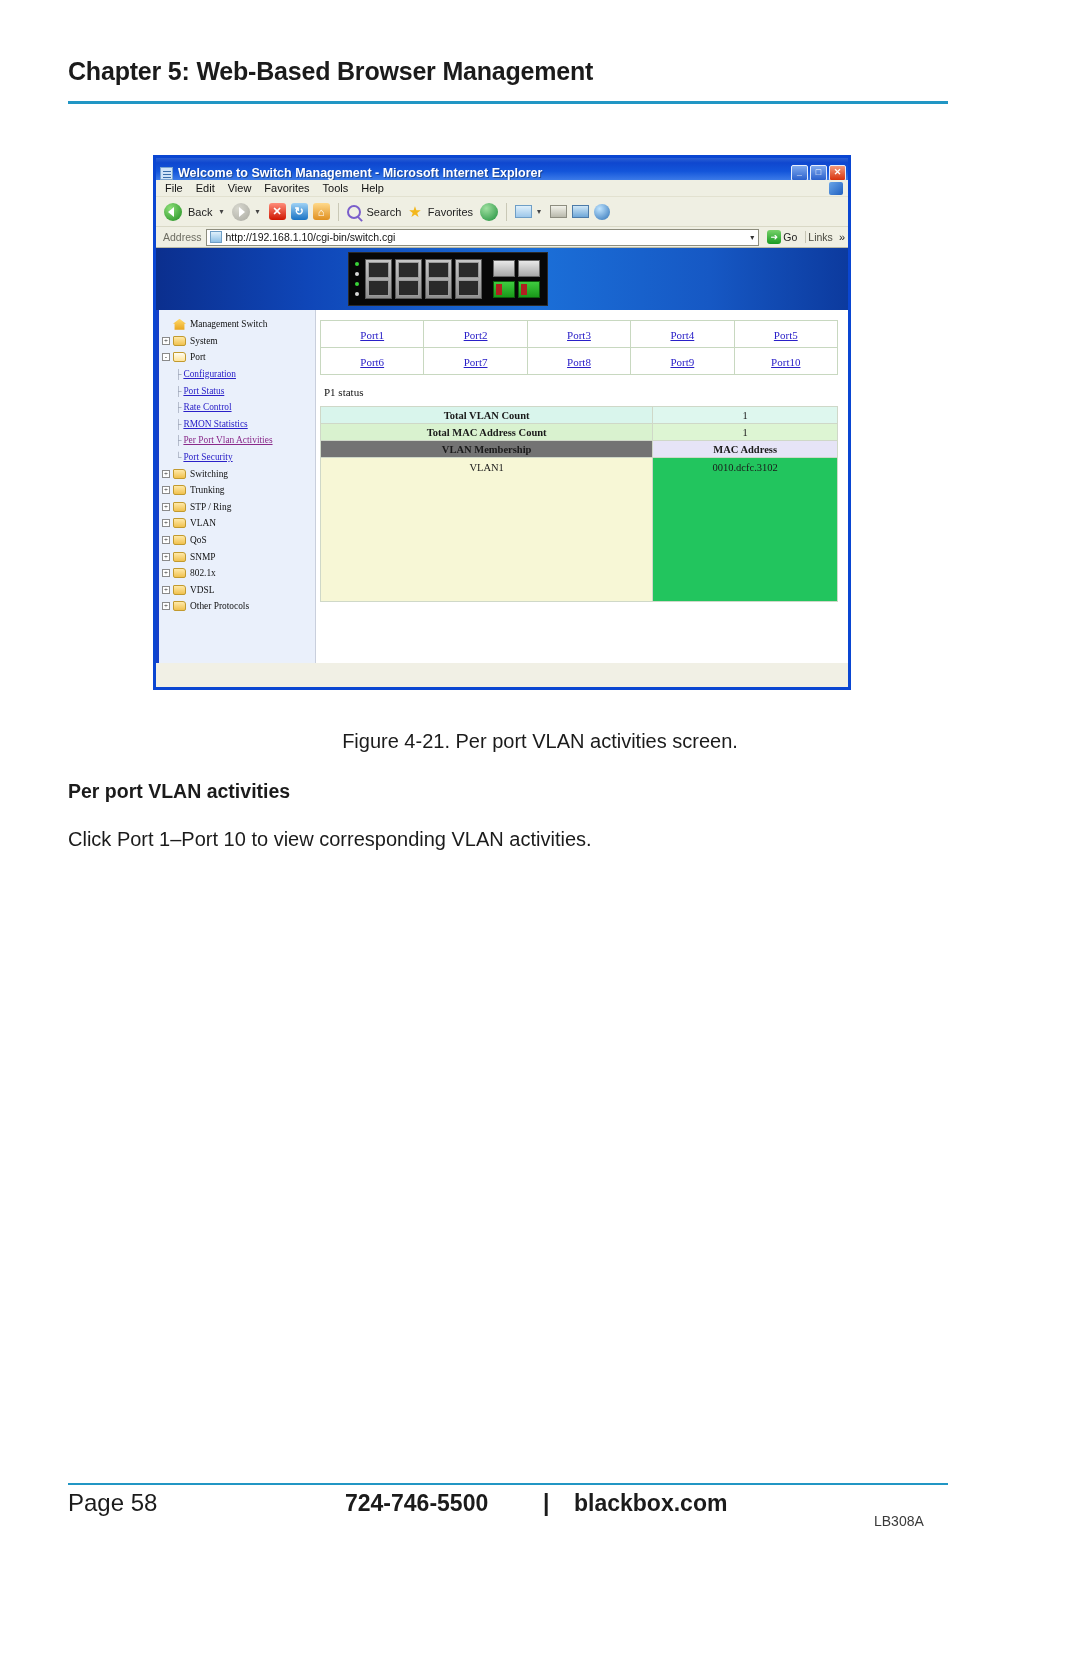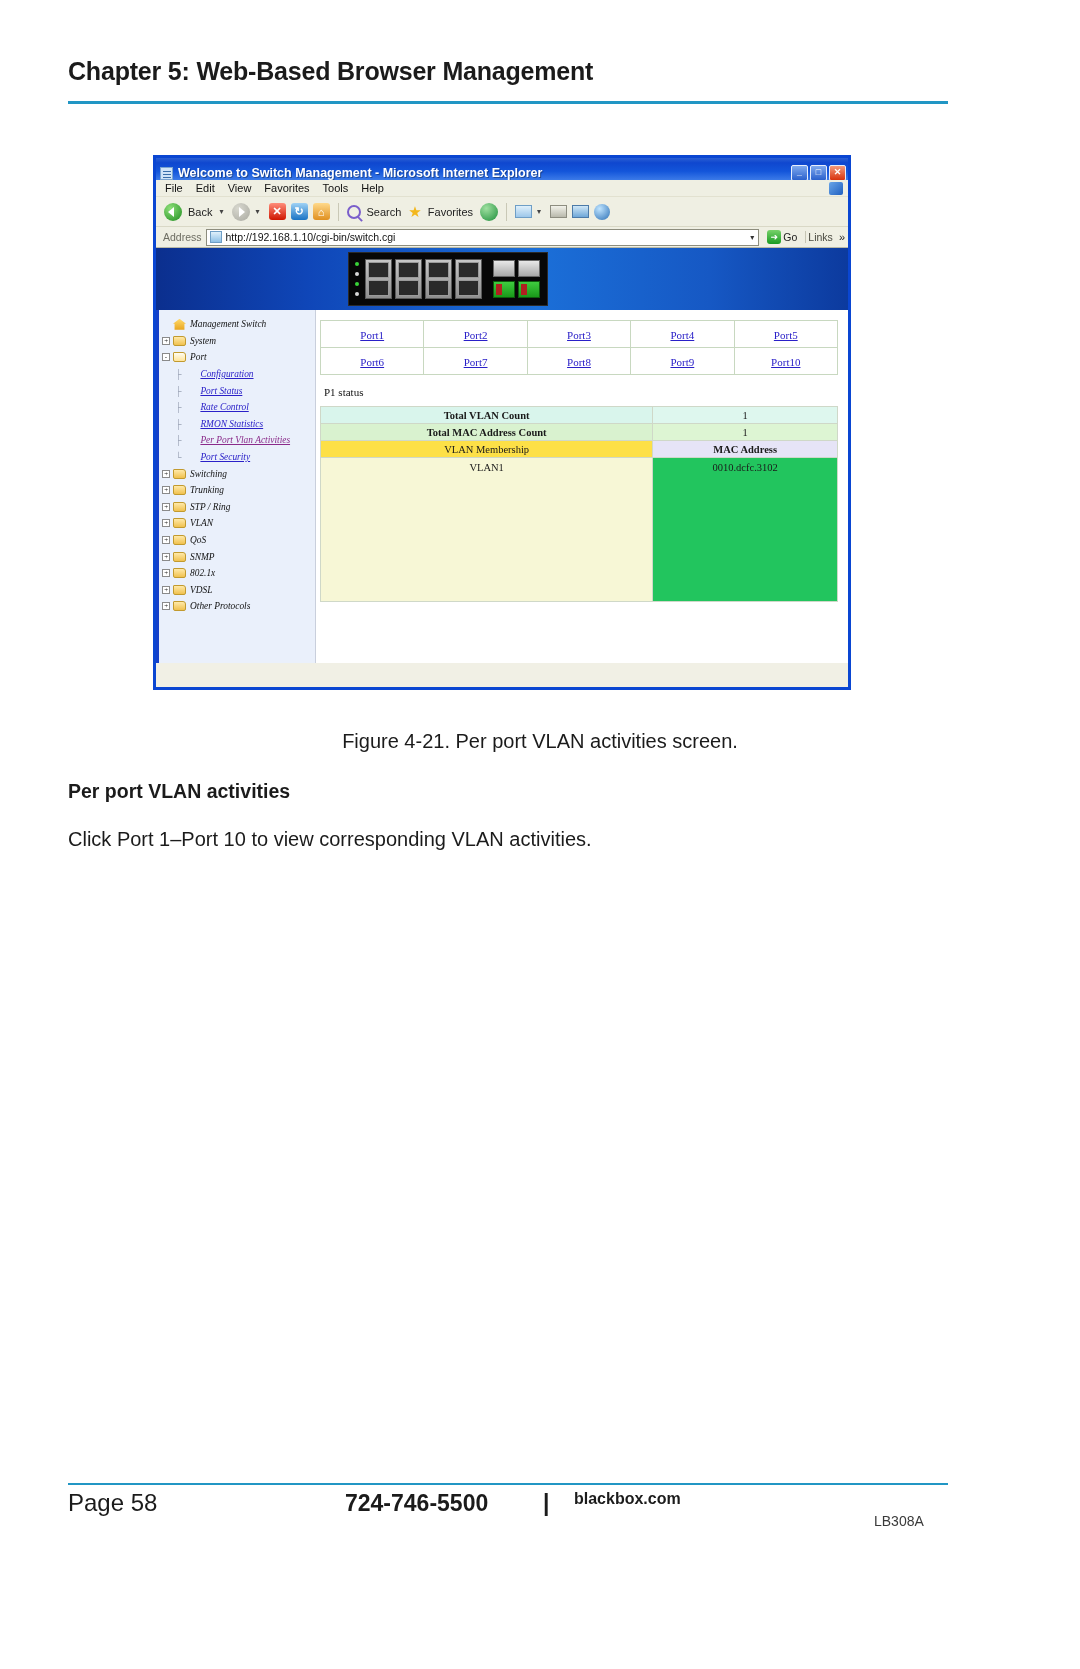--- a/index.html
+++ b/index.html
@@ -167,40 +167,39 @@
   .grn:before{content:"";position:absolute;left:2px;top:2px;width:6px;height:11px;background:#b02020;}
   .combo-col{display:flex;flex-direction:column;gap:4px;}
 
   .app-main { display:flex; height:353px; }
   .tree-pane {
     width:160px; background:#eaf0fb; border-right:1px solid #c9cfdc;
     padding:6px 0 0 6px; position:relative;
   }
   .tree-pane:before{content:"";position:absolute;left:0;top:0;bottom:0;width:3px;background:#1540c9;}
   .tree-row { display:flex; align-items:center; height:16.6px; font-size:9.4px; color:#111;
-     font-family:"Liberation Serif", serif;font-style:italic; }
+     font-family:"Liberation Serif", serif; }
   .plus {
     width:8px;height:8px;border:1px solid #8a8a8a;background:#fff;
     font-size:7px;line-height:6px;text-align:center;color:#222;margin-right:3px;flex:none;
   }
   .plus.none { border:none;background:transparent; }
   .folder {
     width:13px;height:10px;flex:none;margin-right:4px;
     background:linear-gradient(to bottom,#ffe9a8,#f0c14f);
     border:1px solid #c29a2e; border-radius:1px 3px 2px 2px;
   }
   .folder.open { background:linear-gradient(to bottom,#fffdf3,#ffe49a); }
   .home-ico{width:13px;height:11px;flex:none;margin-right:4px;
      background:linear-gradient(to bottom,#ffd96b,#e8a51e);
      clip-path:polygon(50% 0,100% 45%,88% 45%,88% 100%,12% 100%,12% 45%,0 45%);}
   .tree-sub { padding-left:13px; }
   .tree-link {
     font-size:9.4px; color:#2a20c8; text-decoration:underline;
     font-family:"Liberation Serif", serif;
-    margin-left:17px;
   }
   .tree-link.active { color:#8a2a8a; }
   .tree-dash { color:#9aa3b5; margin-right:2px; font-size:9px; }
 
   .content-pane { flex:1; background:#fff; padding:10px 8px 0 4px; position:relative; }
 
   table.ports { border-collapse:collapse; width:518px; margin:0 0 0 0; }
   table.ports td {
     border:1px solid #c8d8c0; height:27px; text-align:center; width:20%;
     font-family:"Liberation Serif", serif;
@@ -211,21 +210,21 @@
   .p1status {
     font-size:11px; color:#111; margin:11px 0 8px 4px;
     font-family:"Liberation Serif", serif;
   }
   table.vlan { border-collapse:collapse; width:518px; font-family:"Liberation Serif", serif; }
   table.vlan td { border:1px solid #cfd8c8; text-align:center; font-size:10.5px; }
   td.hd1 { background:#d9f5ec; font-weight:bold; height:17px; }
   td.v1  { background:#def7ee; height:17px; }
   td.hd2 { background:#d9f2cf; font-weight:bold; height:17px; }
   td.v2  { background:#ddf5d3; height:17px; }
-  td.hd3 { background:#fde047; font-weight:normal; height:17px; }
+  td.hd3 { background:#737373; font-weight:bold; height:17px; }
   td.hd4 { background:#e6e4f7; font-weight:bold; height:17px; }
   td.cell-vlan { background:#f7f7d6; vertical-align:top; padding-top:4px; height:144px; }
   td.cell-mac  { background:#22c55e; vertical-align:top; padding-top:4px; height:144px; }
 
   .status-bar {
     height:16px; background:#efefe3; border-top:1px solid #c9c8b6;
     display:flex; align-items:center; font-size:9.5px; color:#333;
     padding-left:20px;
     margin-top:28px;
   }
@@ -253,21 +252,21 @@
     font-size:20px; color:#1b1b1b;
   }
 
   
   .footer-rule {
     position:absolute; left:68px; top:1483px; width:880px; height:2px; background:#2196c4;
   }
   .pg-num { position:absolute; left:68px; top:1489px; font-size:24px; color:#1b1b1b; }
   .phone  { position:absolute; left:345px; top:1490px; font-size:23px; font-weight:bold; color:#1b1b1b; }
   .pipe   { position:absolute; left:543px; top:1490px; font-size:23px; font-weight:bold; color:#1b1b1b; }
-  .brand  { position:absolute; left:574px; top:1490px; font-size:16px; font-weight:bold; color:#1b1b1b; }
+  .brand  { position:absolute; left:574px; top:1490px; font-size:23px; font-weight:bold; color:#1b1b1b; }
   .partno { position:absolute; left:874px; top:1513px; font-size:14px; color:#3a3a3a; }
 </style>
 </head>
 <body>
 
 <div class="page-header">
   <div class="chapter-title">Chapter 5: Web-Based Browser Management</div>
 </div>
 <div class="header-rule"></div>
 

